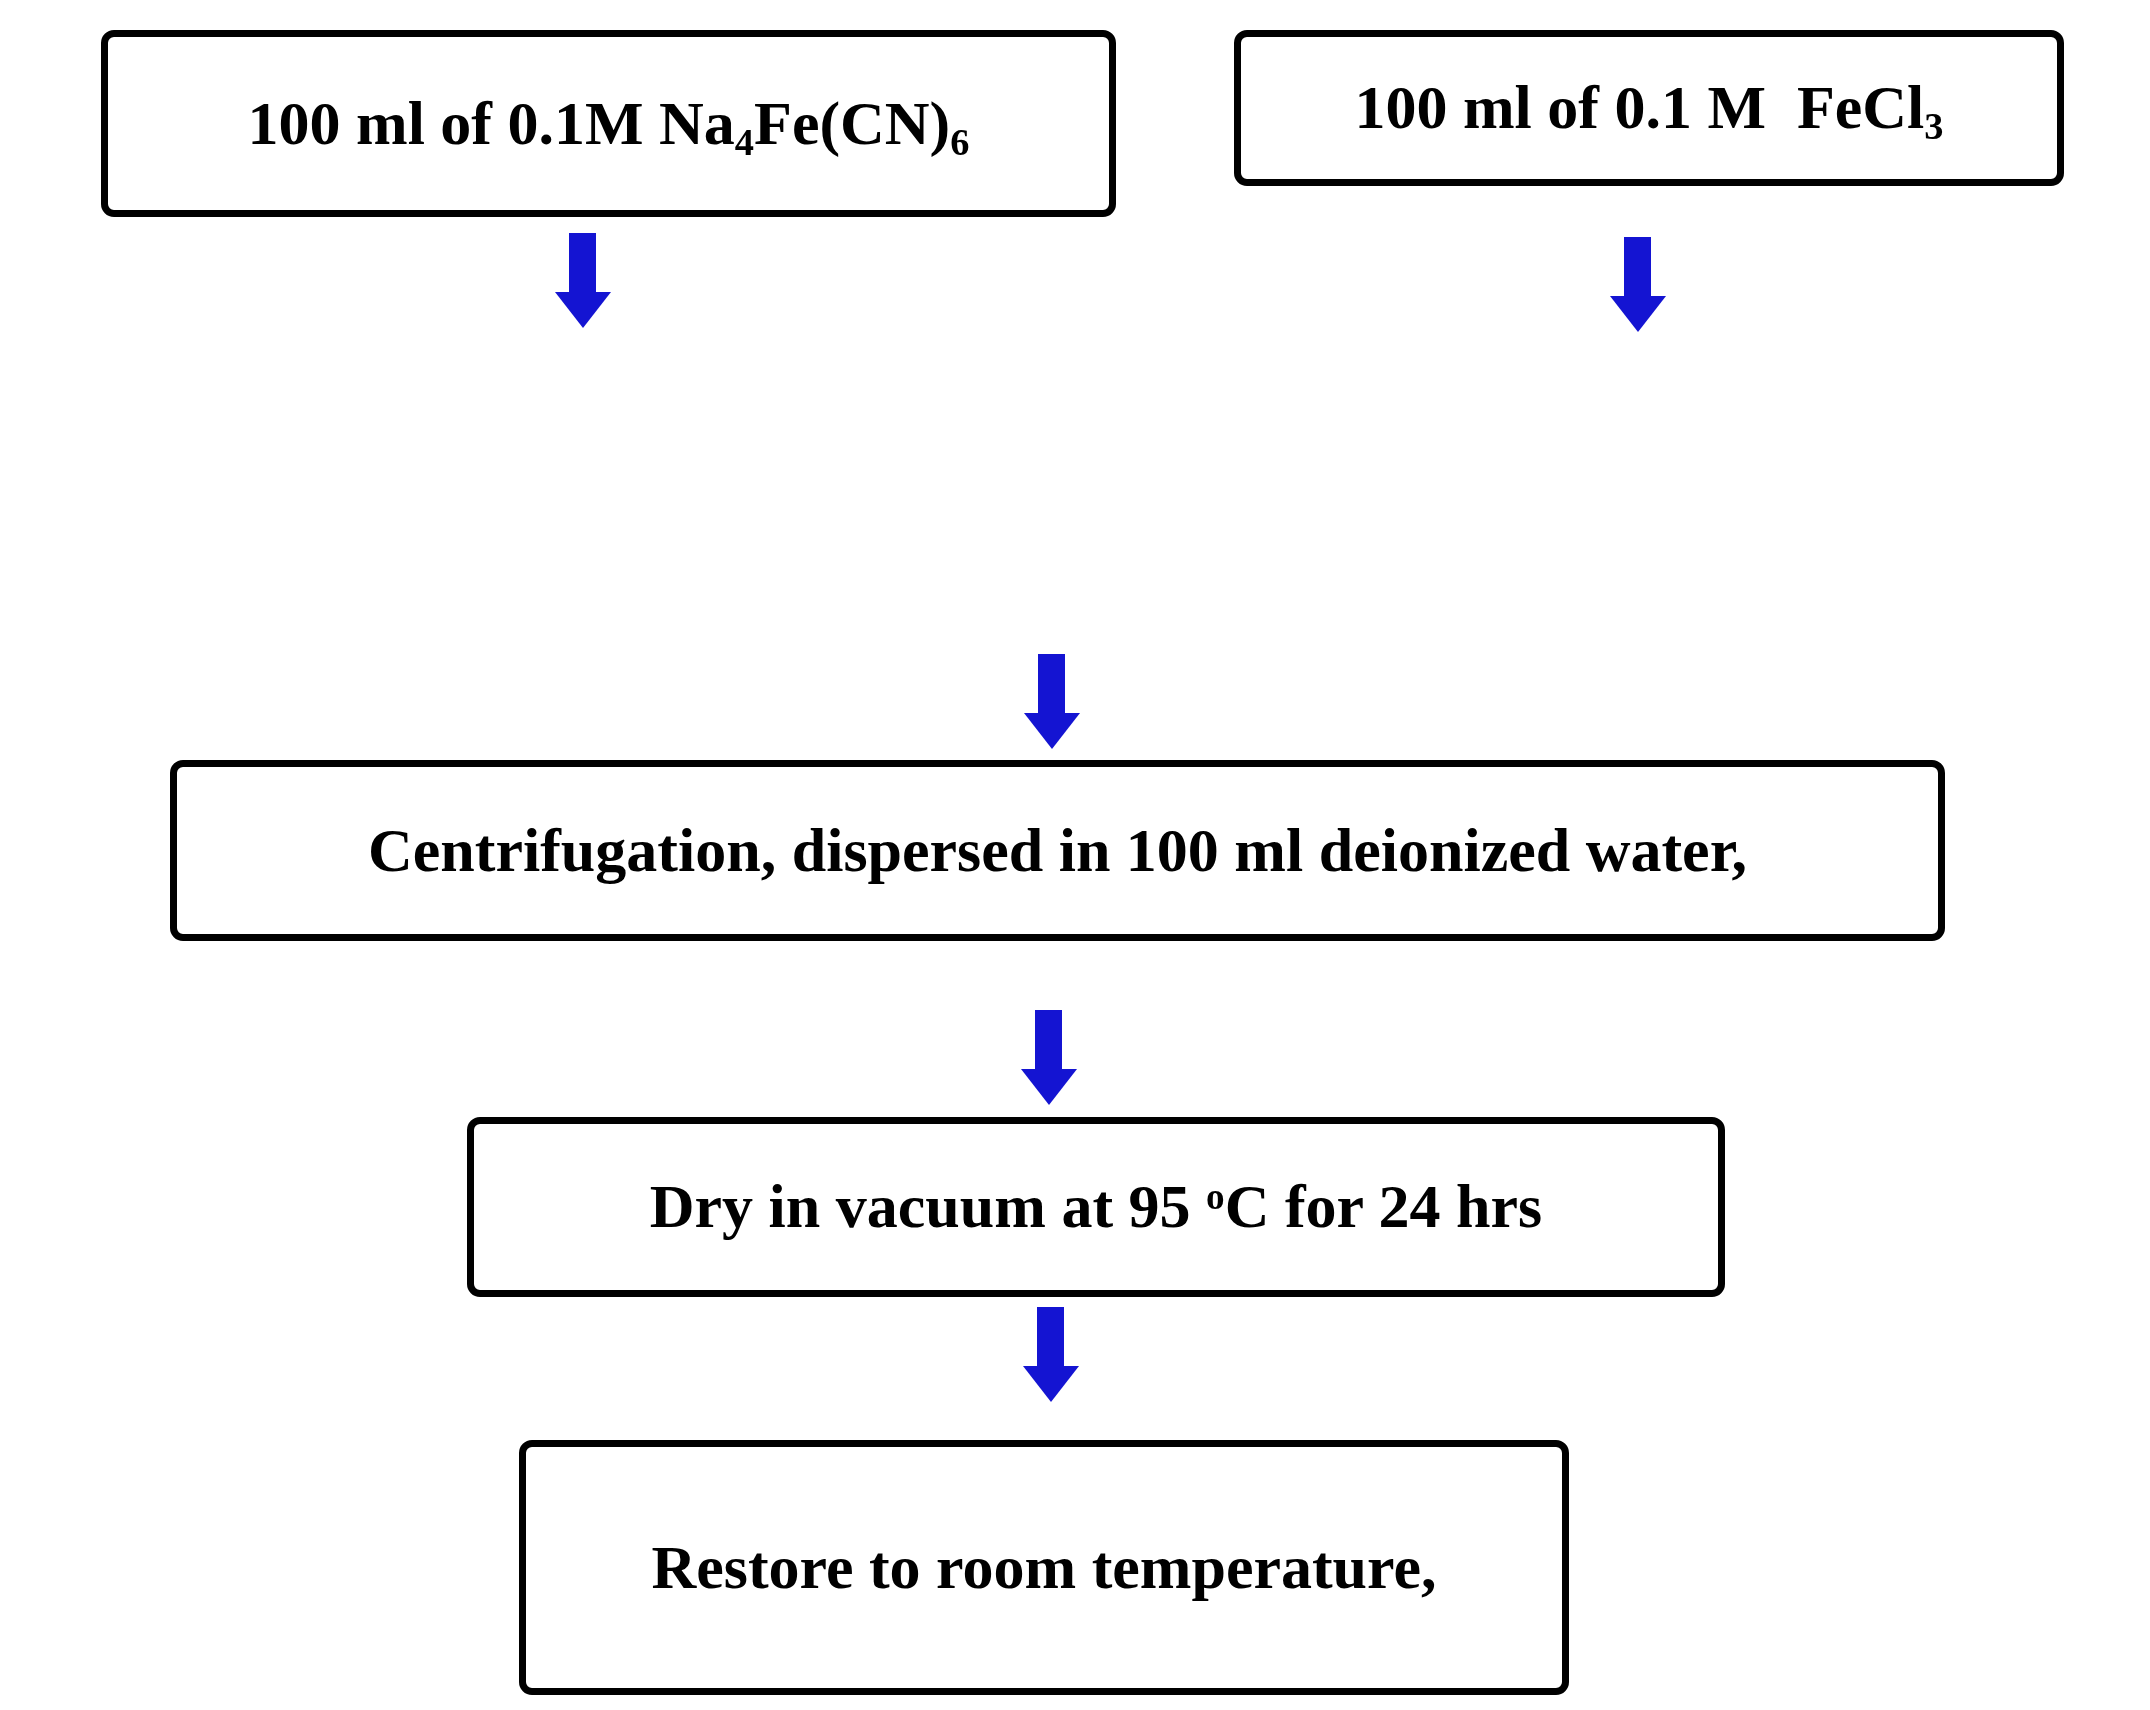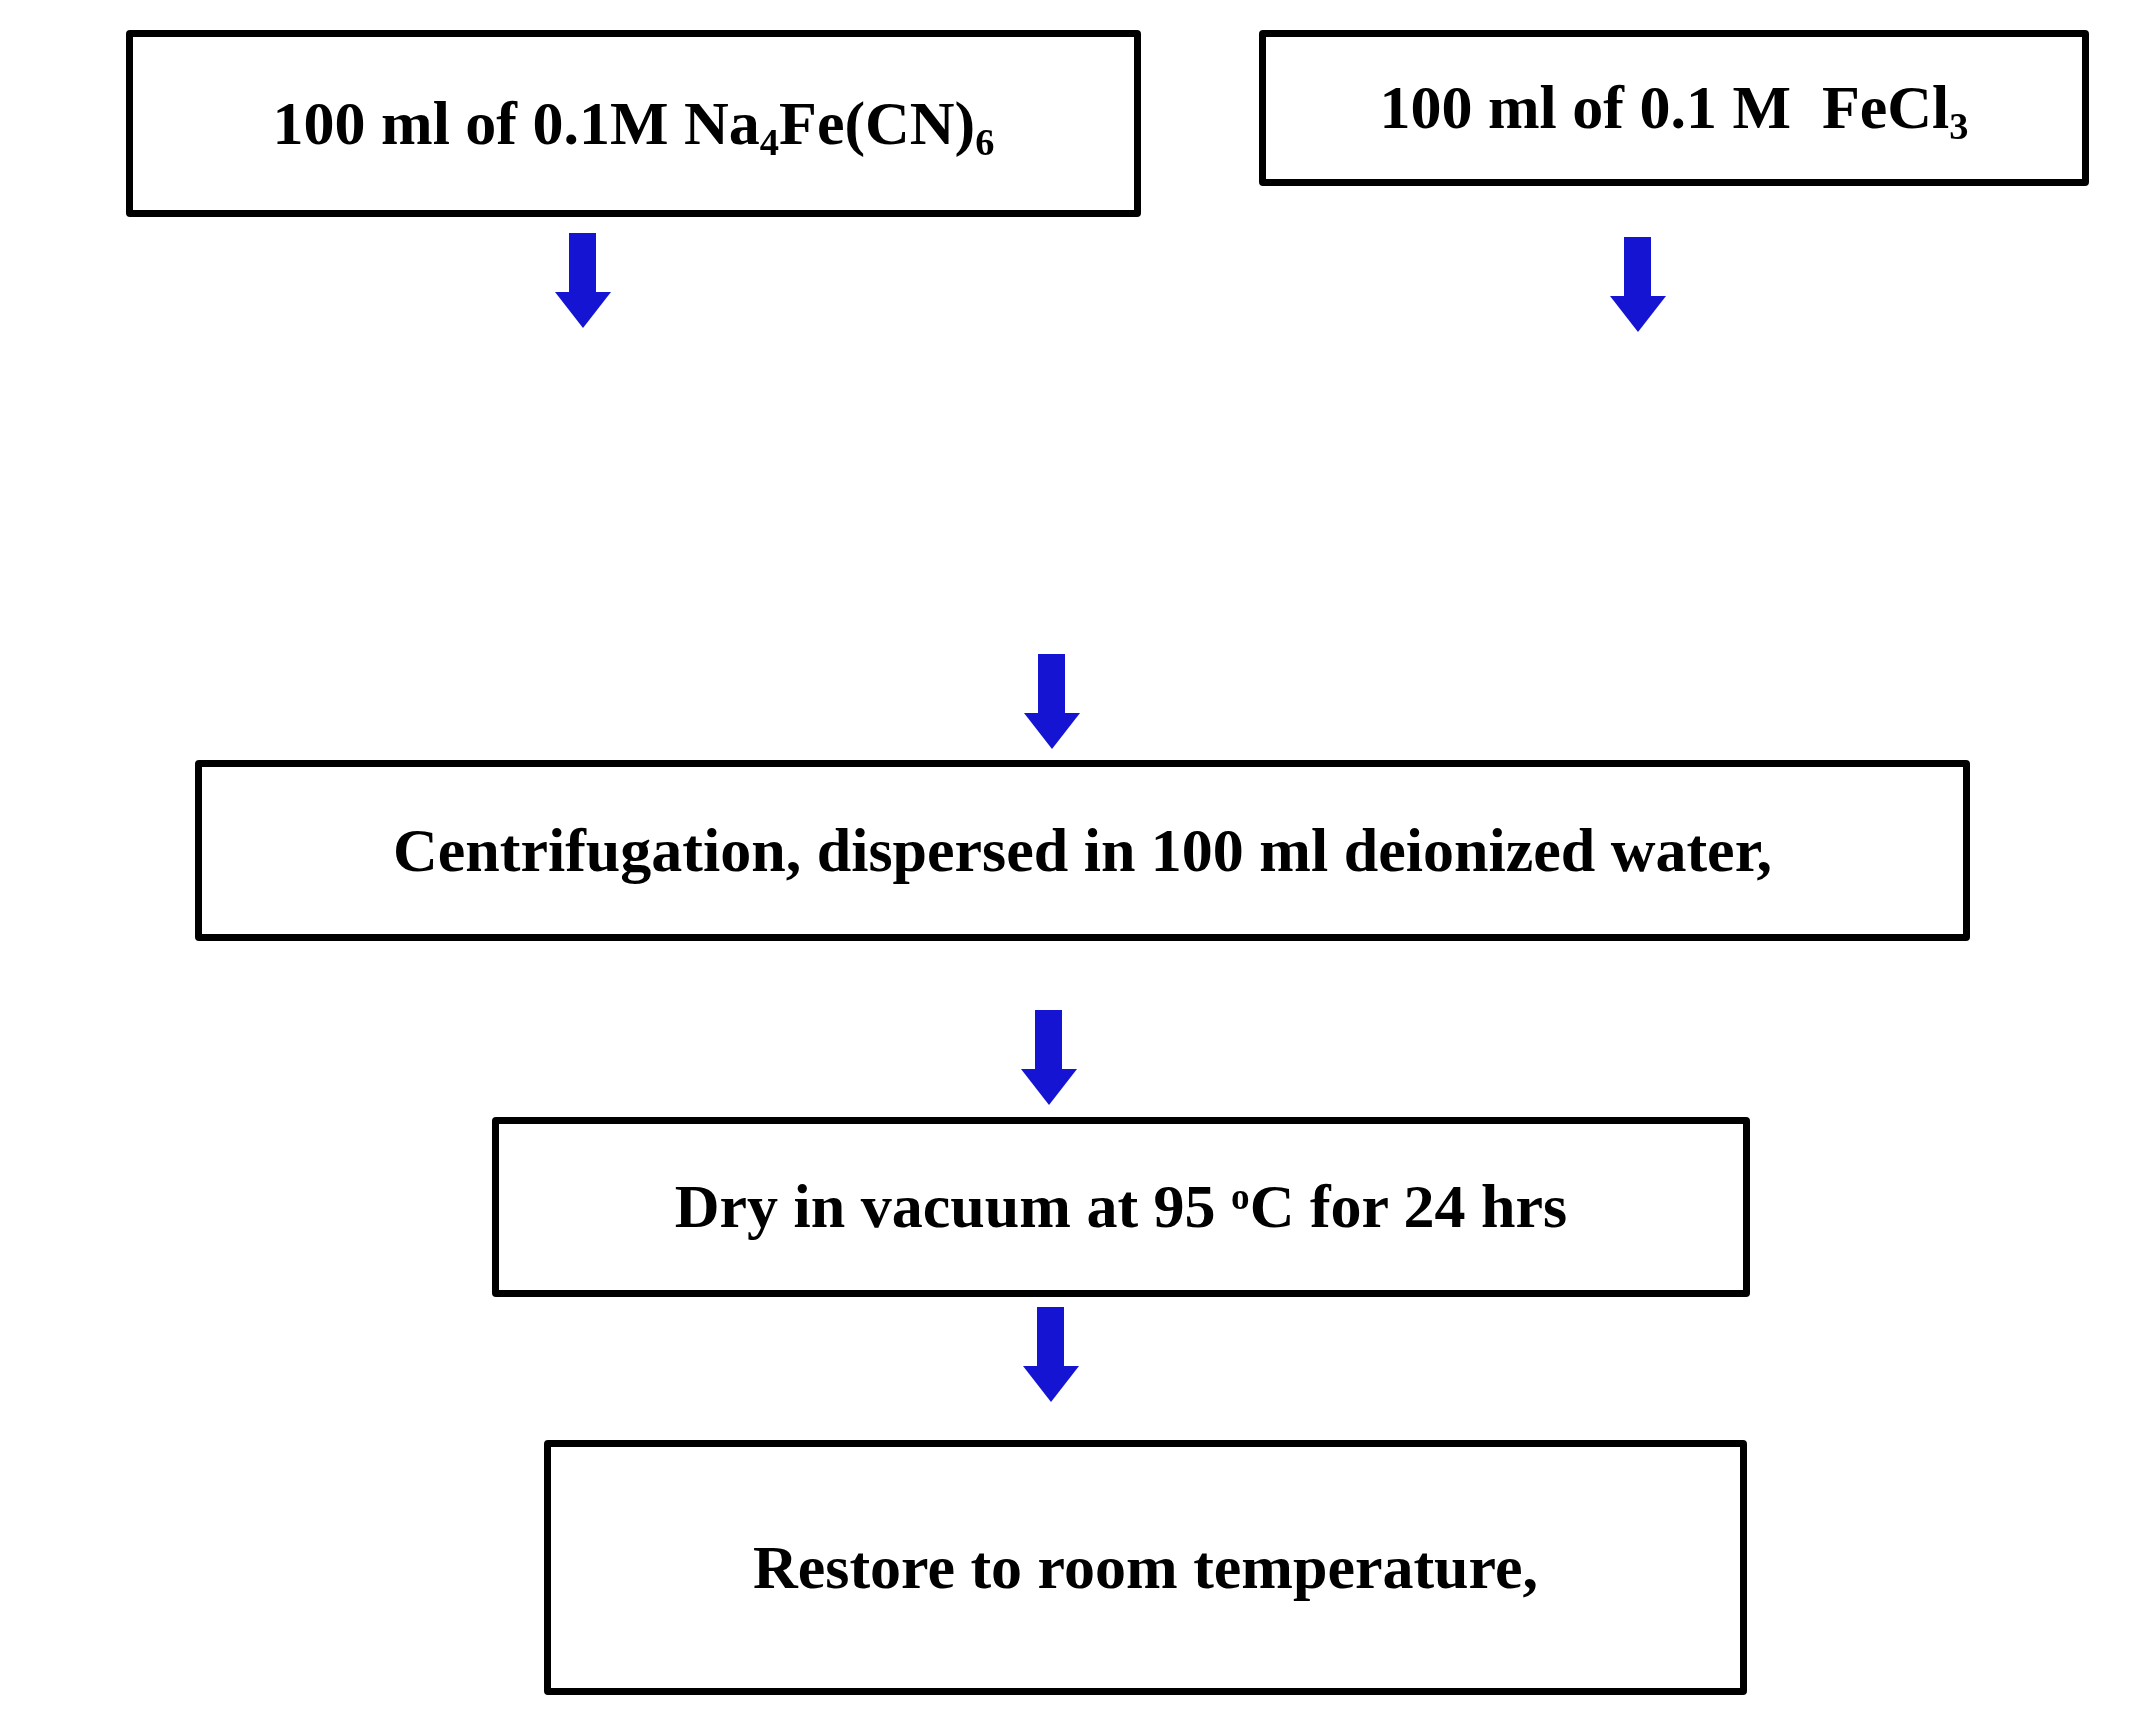--- a/index.html
+++ b/index.html
@@ -14,31 +14,30 @@
     width:2151px;
     height:1711px;
     background:var(--bg-color);
     font-family:"Liberation Serif","DejaVu Serif",serif;
     color:var(--text-color);
   }
   .node{
     position:absolute;
     box-sizing:border-box;
     border:7px solid var(--border-color);
-    border-radius:4px;
+    border-radius:13px;
     background:var(--bg-color);
     display:flex;
     flex-direction:column;
     justify-content:center;
     align-items:center;
     gap:55px;
     text-align:center;
     font-weight:bold;
     font-size:62px;
-    margin-left:25px;
   }
   .line{
     line-height:1.05;
     white-space:pre-wrap;
   }
   sub{font-size:0.62em;vertical-align:-0.28em;line-height:0;}
   sup{font-size:0.60em;vertical-align:0.48em;line-height:0;}
   .arrow{
     position:absolute;
     width:55px;
@@ -98,18 +97,18 @@
 
   <div class="node" style="left:467px;top:1117px;width:1258px;height:180px">
     <div class="line"><span>Dry in vacuum at 95 </span><sup>o</sup><span>C for 24 hrs</span></div>
   </div>
 
   <div class="arrow" style="left:1023px;top:1307px">
     <div class="arrow-stem"></div>
     <div class="arrow-head"></div>
   </div>
 
-  <div class="node" style="left:519px;top:1440px;width:1203px;height:255px;gap:49px">
+  <div class="node" style="left:519px;top:1440px;width:1050px;height:255px;gap:49px">
     <div class="line">Restore to room temperature,</div>
   </div>
 
 </div>
 
 
 </body></html>

